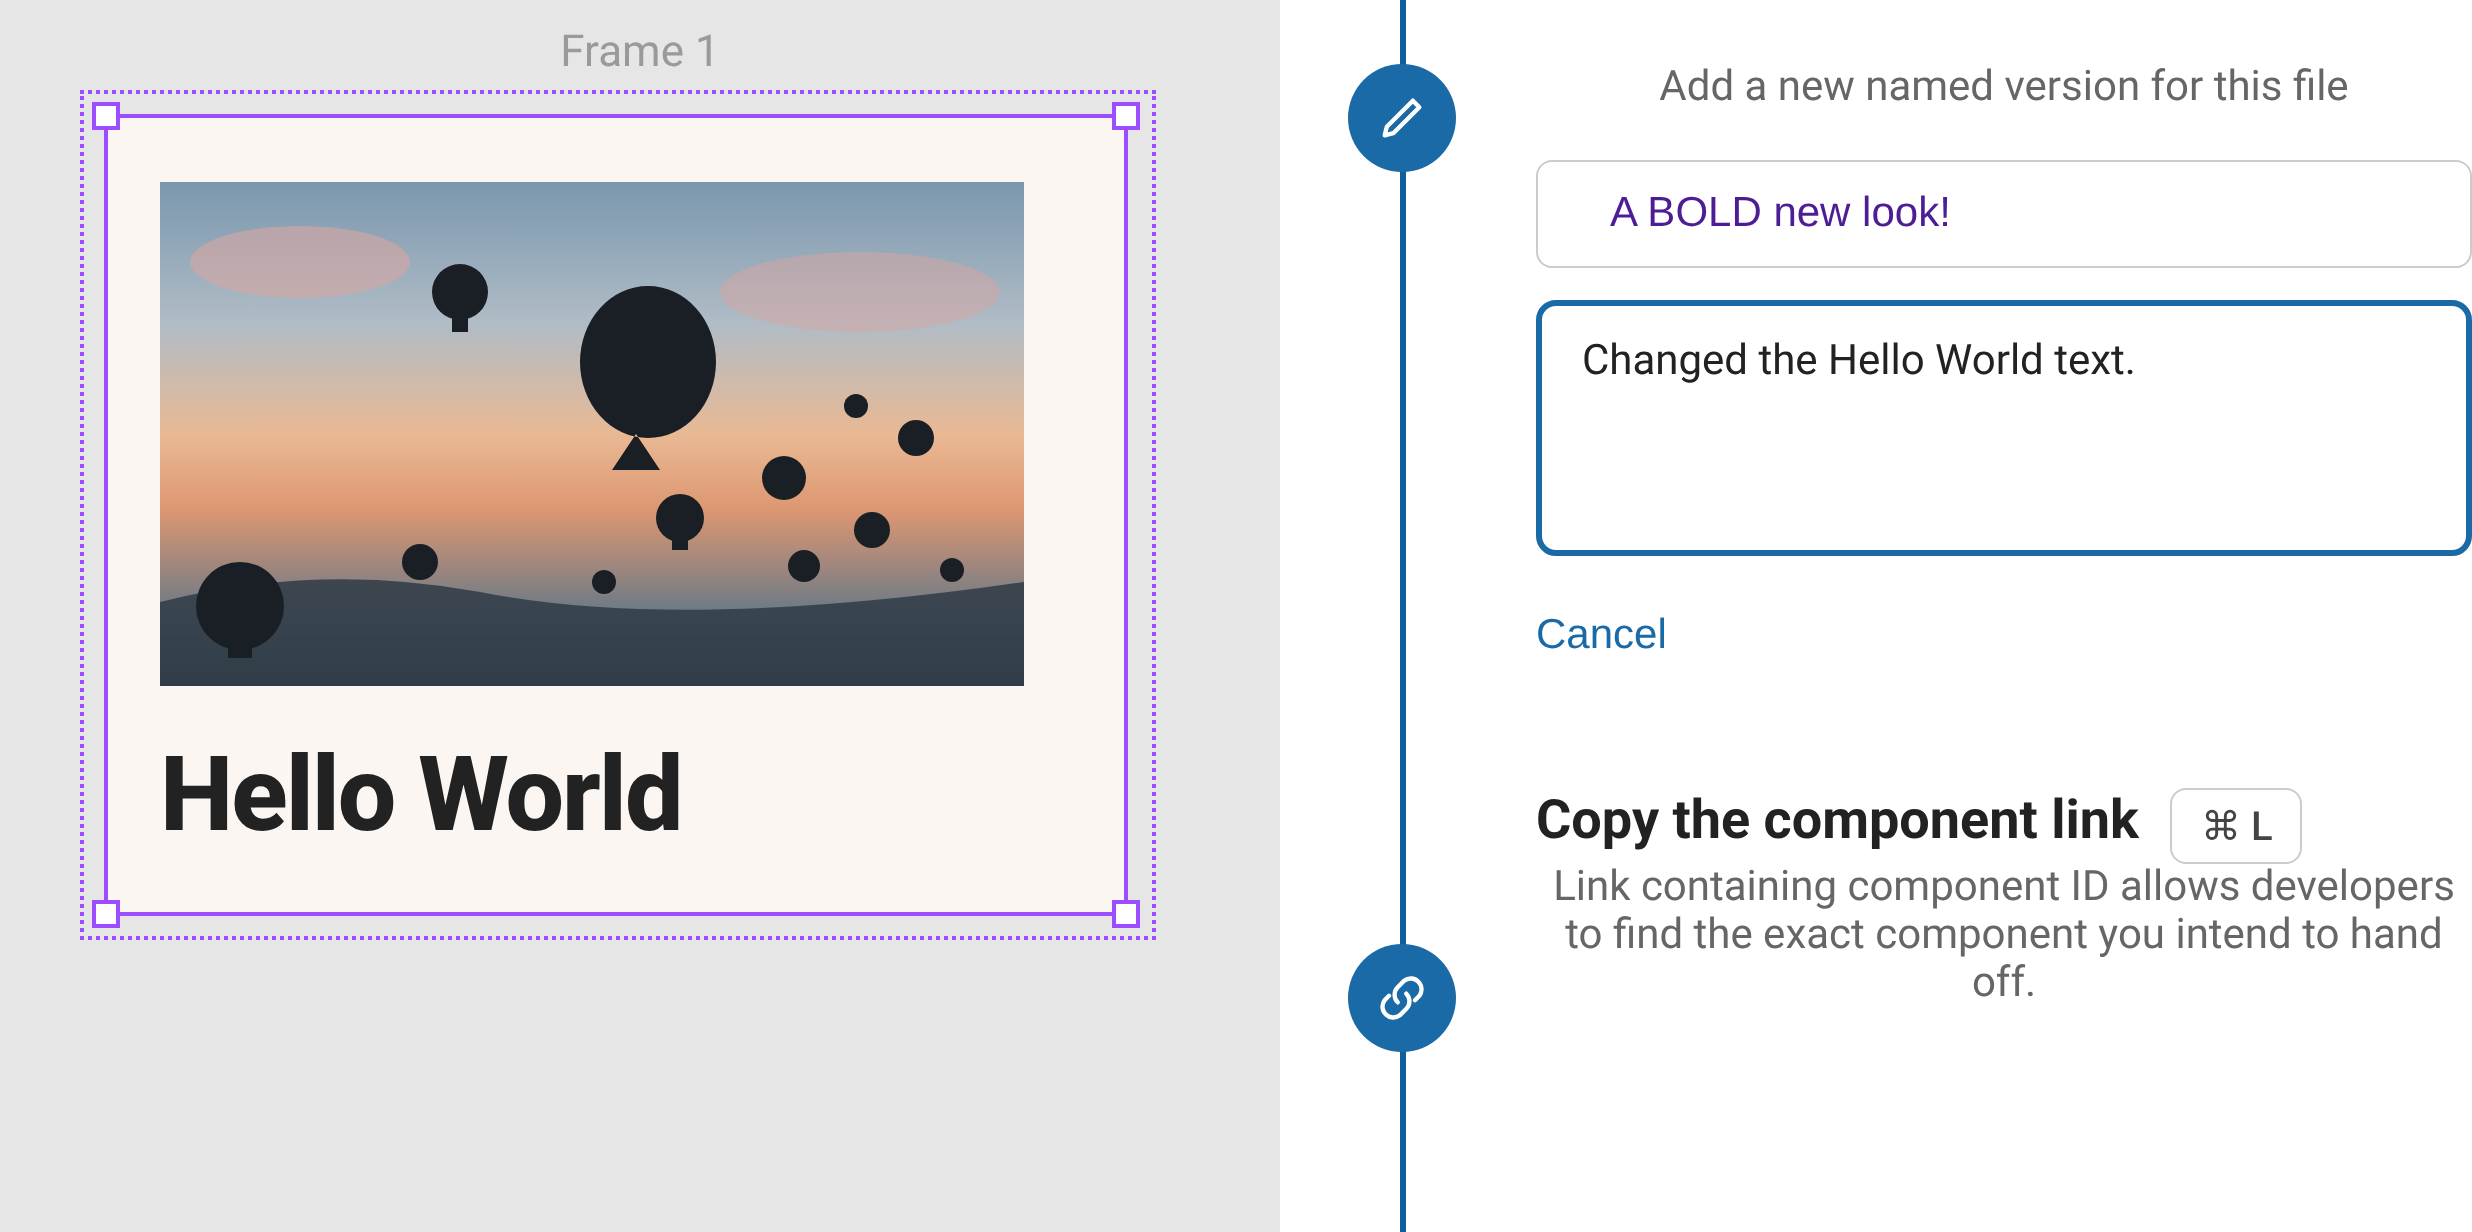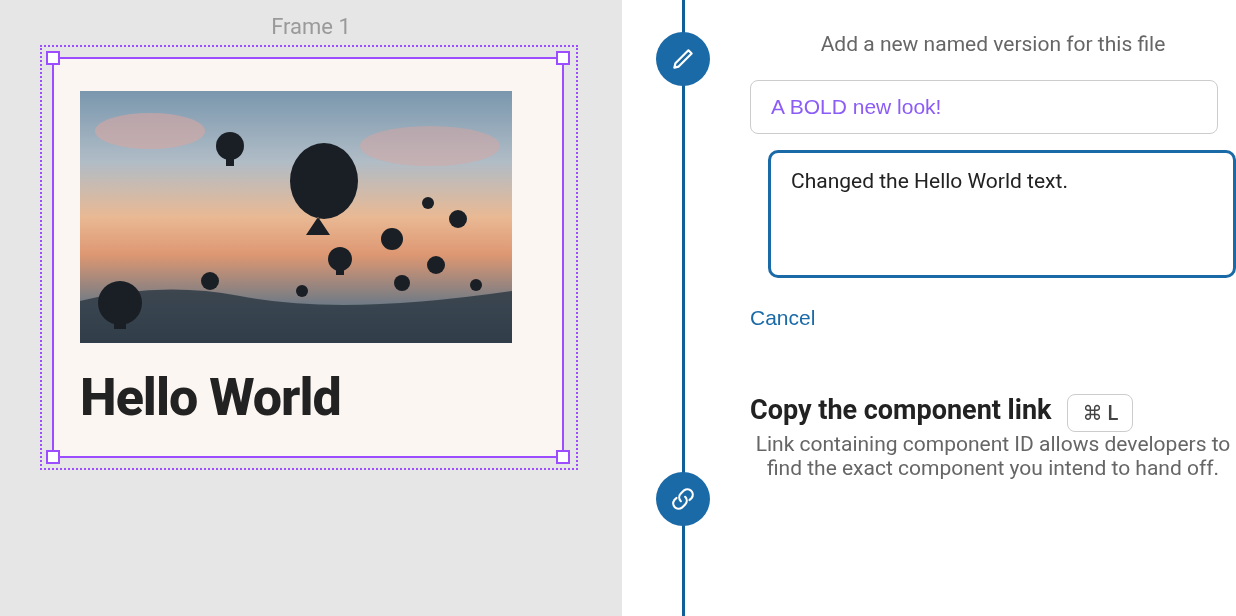--- a/index.html
+++ b/index.html
@@ -120,40 +120,39 @@
     }
     .section-sub {
       font-size: 21px;
       color: #666;
       margin-bottom: 24px;
       text-align: center;
     }
     .input-box {
       border: 1px solid #ccc;
       border-radius: 8px;
-      padding: 14px 20px;
-      font-size: 21px;
-      color: #8b5cf6;
+      padding: 14px 36px;
+      font-size: 21px;
+      color: #4c1d95;
       width: 468px;
       background: #fff;
       margin-bottom: 16px;
     }
     .textarea-box {
       border: 3px solid #1a6aa8;
       border-radius: 10px;
       padding: 16px 20px;
       font-size: 21px;
       color: #222;
       width: 468px;
       height: 128px;
       background: #fff;
       margin-bottom: 24px;
       resize: none;
       font-family: inherit;
-      margin-left: 18px;
     }
     .btn-row { display: flex; gap: 36px; align-items: center; }
     .btn-save {
       background: #ffce6b;
       border: none;
       border-radius: 8px;
       padding: 13px 28px;
       font-size: 21px;
       font-weight: 500;
       color: #222;

